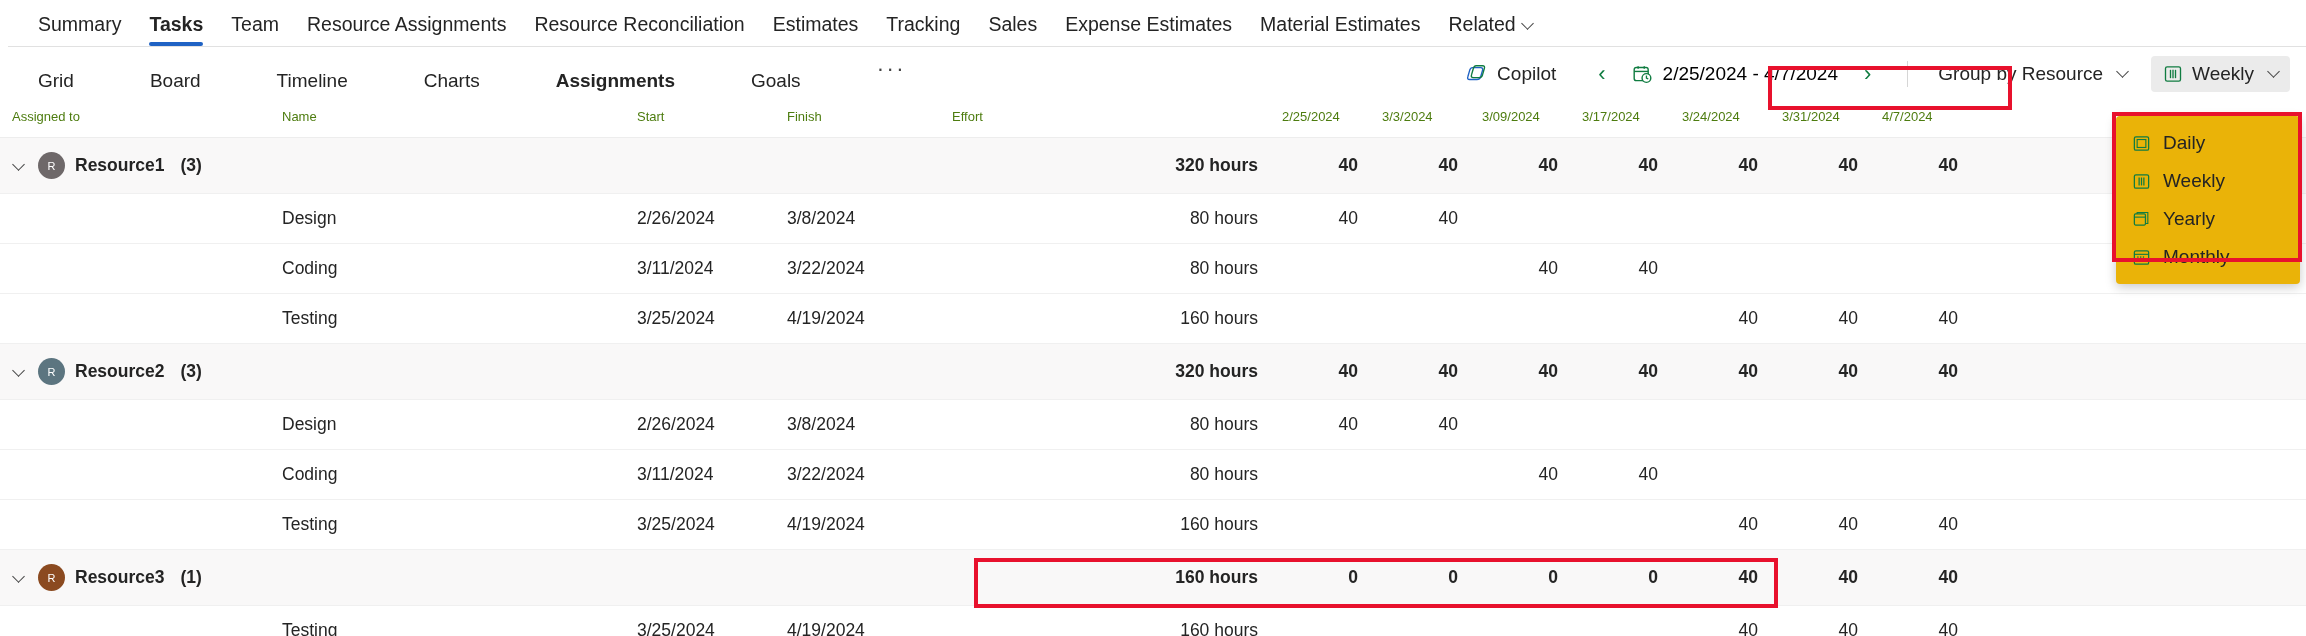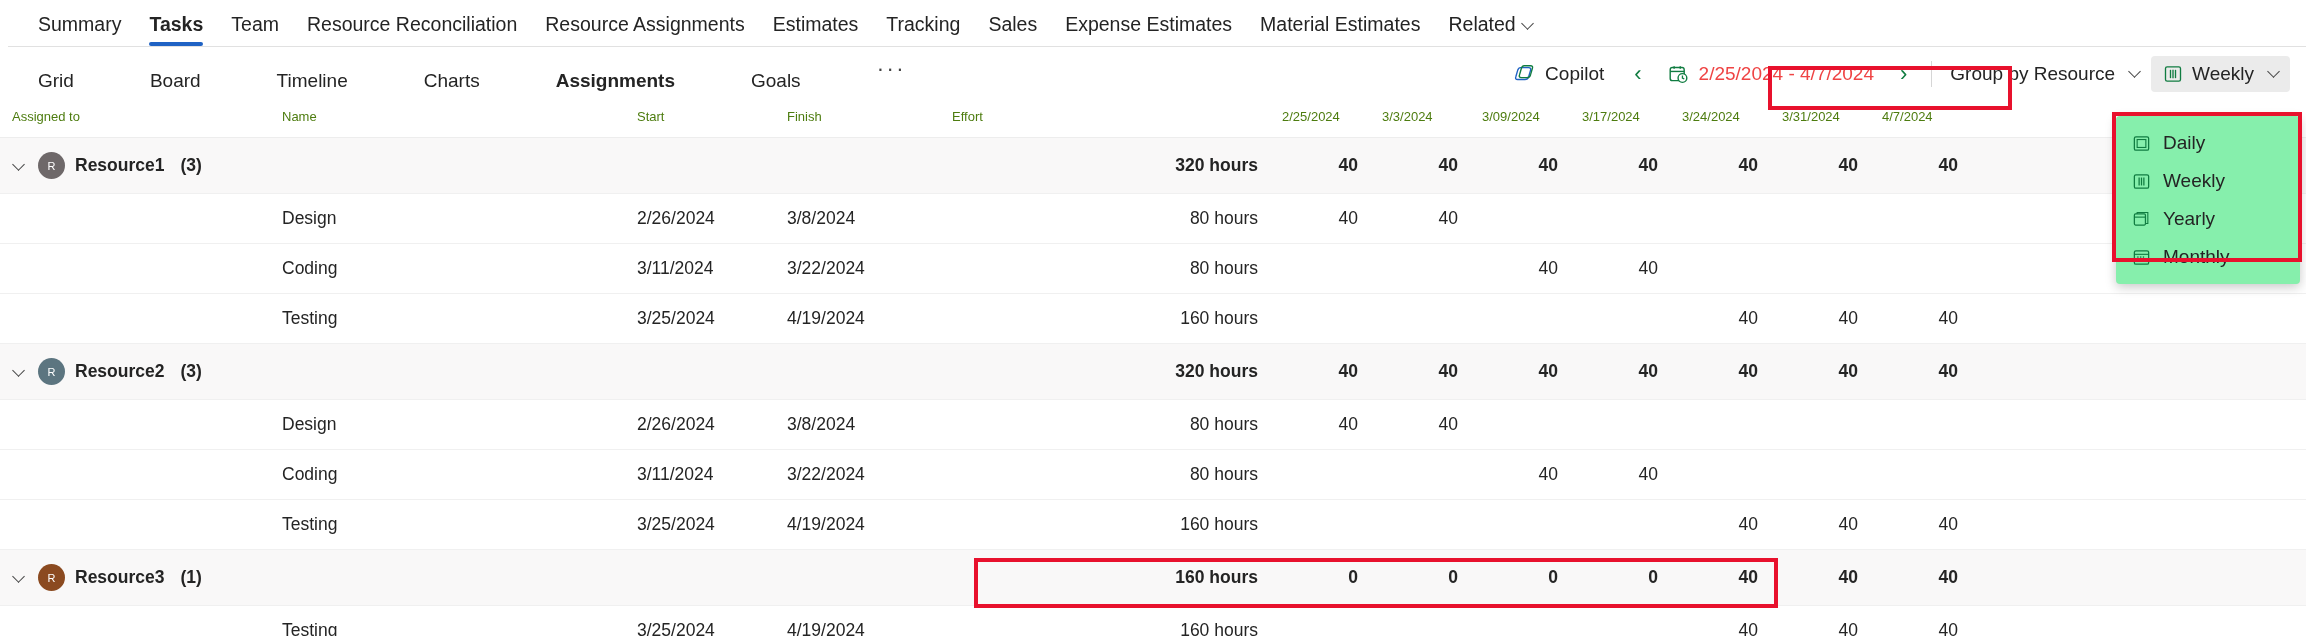--- a/index.html
+++ b/index.html
@@ -71,21 +71,21 @@
     padding: 0 14px 10px 14px;
     cursor: pointer;
   }
 
   #toolbar-right {
     position: absolute;
     right: 16px; top: 0;
     height: 54px;
     display: flex;
     align-items: center;
-    gap: 0;
+    gap: 12px;
   }
   .tb-btn {
     display: flex;
     align-items: center;
     gap: 9px;
     font-size: 19px;
     color: #242424;
     padding: 7px 12px;
     white-space: nowrap;
     cursor: pointer;
@@ -112,21 +112,21 @@
     cursor: pointer;
     line-height: 1;
   }
   #date-range-group {
     display: flex;
     align-items: center;
     padding: 2px 4px;
   }
   #date-range-label {
     font-size: 19px;
-    color: #ef4444;
+    color: #000000;
     display: flex;
     align-items: center;
     gap: 10px;
     padding: 6px 12px;
     cursor: pointer;
     white-space: nowrap;
     justify-content: center;
   }
 
   
@@ -135,21 +135,21 @@
     border: 4px solid #e8112d;
     pointer-events: none;
     z-index: 40;
   }
 
   
   #period-dropdown {
     position: absolute;
     left: 2116px; top: 116px;
     width: 184px;
-    background: #86efac;
+    background: #eab308;
     box-shadow: 0 3px 11px rgba(0,0,0,.22);
     border-radius: 4px;
     padding: 8px 0;
     z-index: 30;
   }
   .dd-item {
     display: flex;
     align-items: center;
     gap: 12px;
     font-size: 19px;
@@ -223,22 +223,22 @@
 
   svg { display: block; }
 </style>
 </head>
 <body>
 
 <div id="top-nav">
     <div class="top-tab"><span>Summary</span></div>
     <div class="top-tab active"><span>Tasks</span></div>
     <div class="top-tab"><span>Team</span></div>
+    <div class="top-tab"><span>Resource Assignments</span></div>
     <div class="top-tab"><span>Resource Reconciliation</span></div>
-    <div class="top-tab"><span>Resource Assignments</span></div>
     <div class="top-tab"><span>Estimates</span></div>
     <div class="top-tab"><span>Tracking</span></div>
     <div class="top-tab"><span>Sales</span></div>
     <div class="top-tab"><span>Expense Estimates</span></div>
     <div class="top-tab"><span>Material Estimates</span></div>
     <div class="top-tab"><span>Related</span><span class="caret"></span></div>
   </div>
 
 <div id="sub-toolbar">
   <div id="sub-tabs" style="display:flex;align-items:flex-end;gap:48px;">

